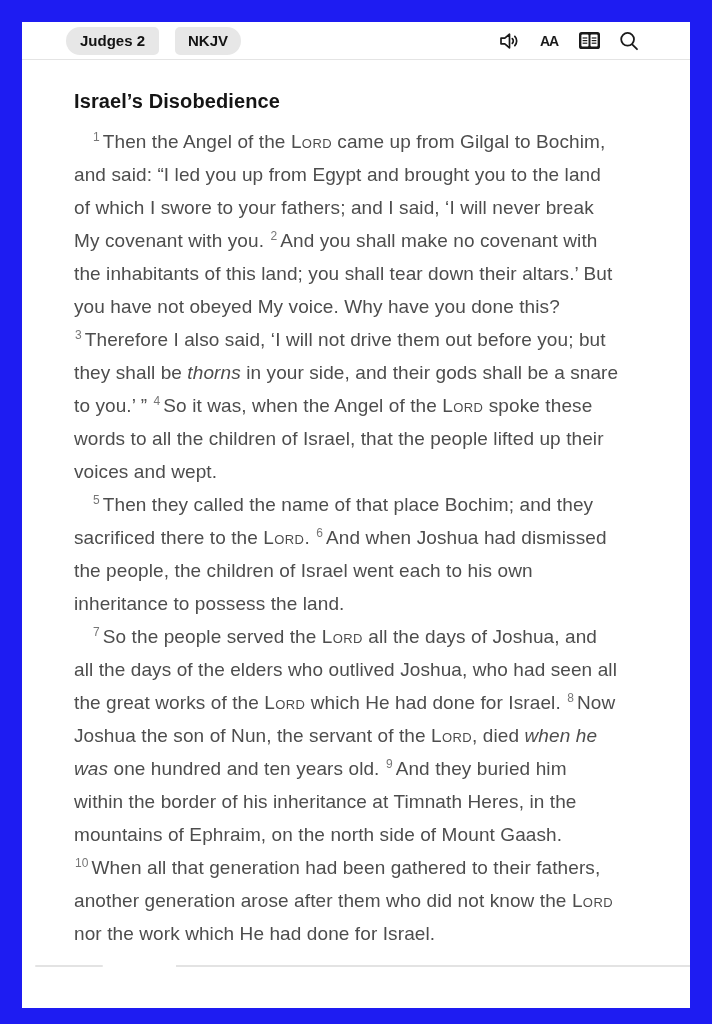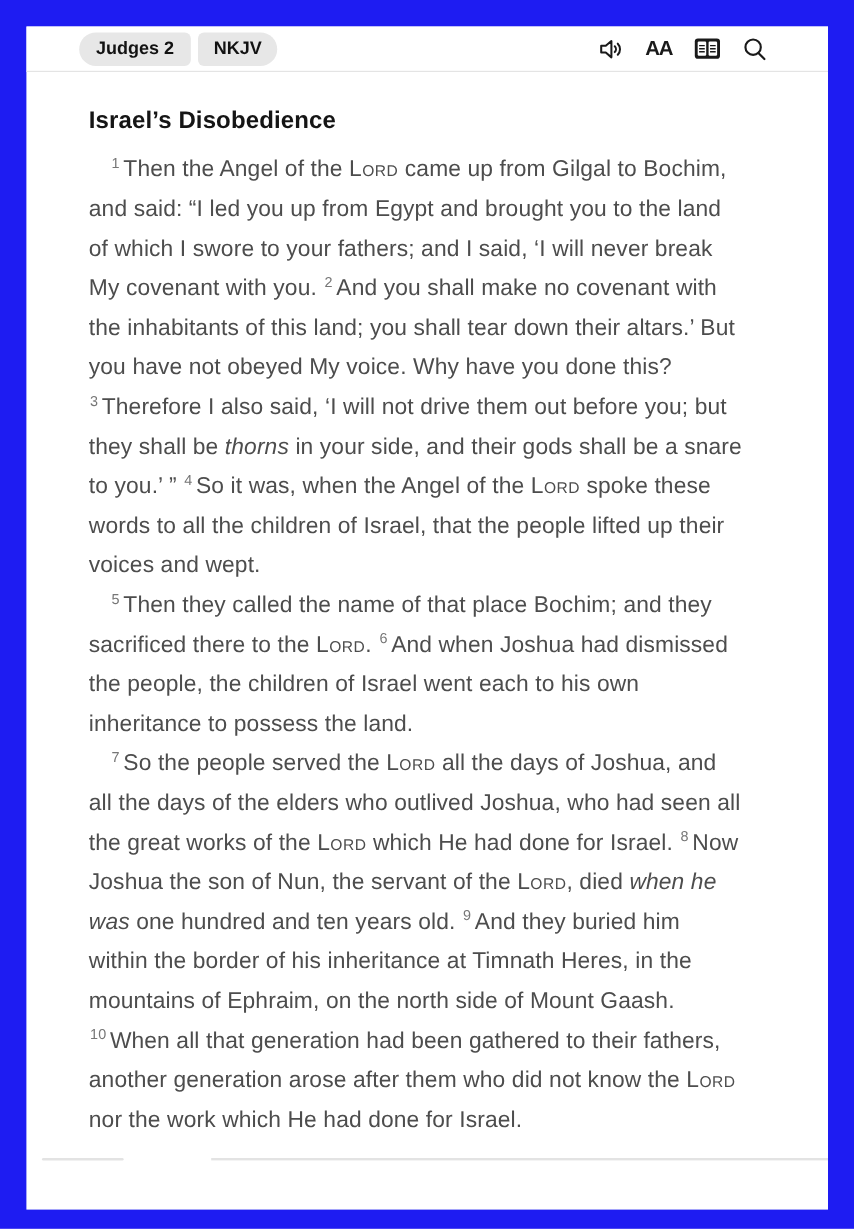--- a/index.html
+++ b/index.html
@@ -20,21 +20,21 @@
   
   .toolbar {
     height: 37px;
     display: flex;
     align-items: center;
     justify-content: space-between;
     padding: 0 48px 0 44px;
     border-bottom: 1px solid #e4e4e4;
     background: #ffffff;
   }
-  .switcher { display: flex; gap: 6px; }
+  .switcher { display: flex; gap: 16px; }
   .pill {
     background: #e7e7e7;
     border: none;
     height: 28px;
     display: flex;
     align-items: center;
     font-family: "Liberation Sans", sans-serif;
     font-weight: 700;
     font-size: 15px;
     color: #121212;
@@ -45,21 +45,21 @@
   .pill-left  { border-radius: 14px 5px 5px 14px; }
   .pill-right { border-radius: 5px 14px 14px 5px; padding: 0 13px; }
   .actions { display: flex; align-items: center; gap: 14px; }
   .icon-btn {
     width: 26px; height: 26px;
     display: flex; align-items: center; justify-content: center;
     background: none; border: none; padding: 0; cursor: pointer;
     color: #1a1a1a;
   }
   .aa-label {
-    font-size: 17px;
+    font-size: 14px;
     font-weight: 600;
     letter-spacing: -1px;
     color: #1a1a1a;
     line-height: 1;
   }
   
   .reader {
     padding: 12px 70px 0 52px;
     color: #4d4d4d;
     font-size: 19px;

